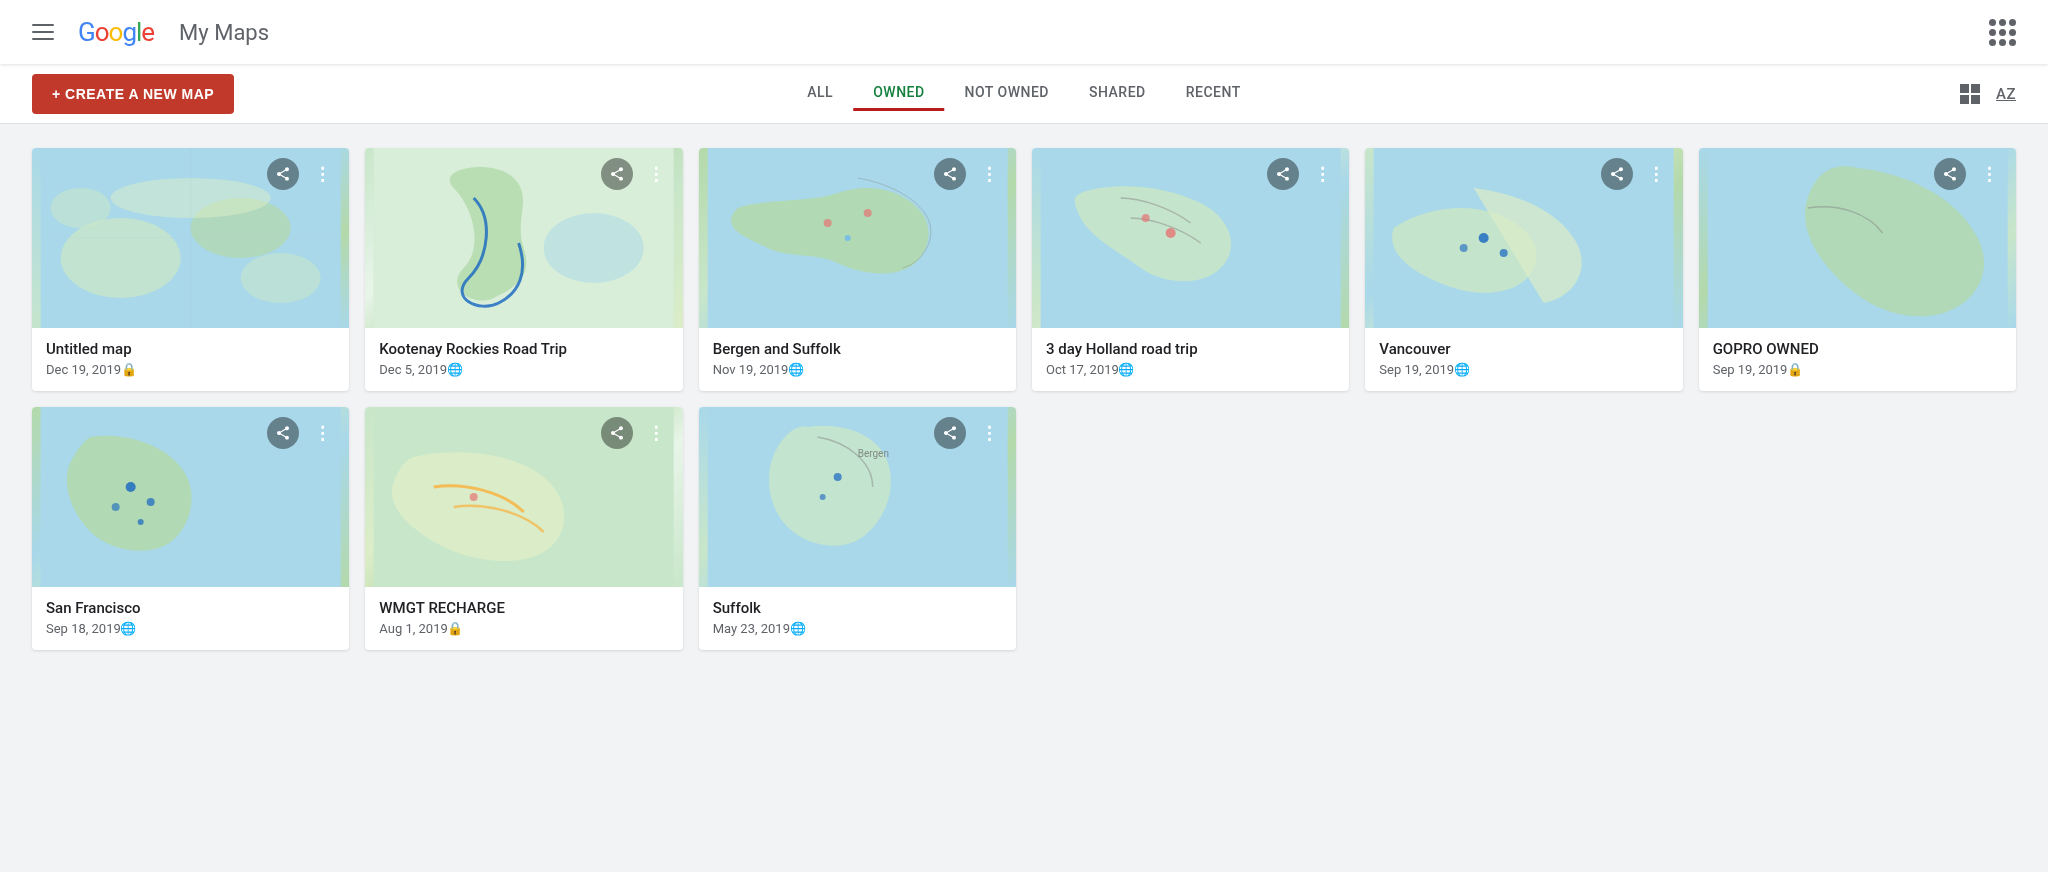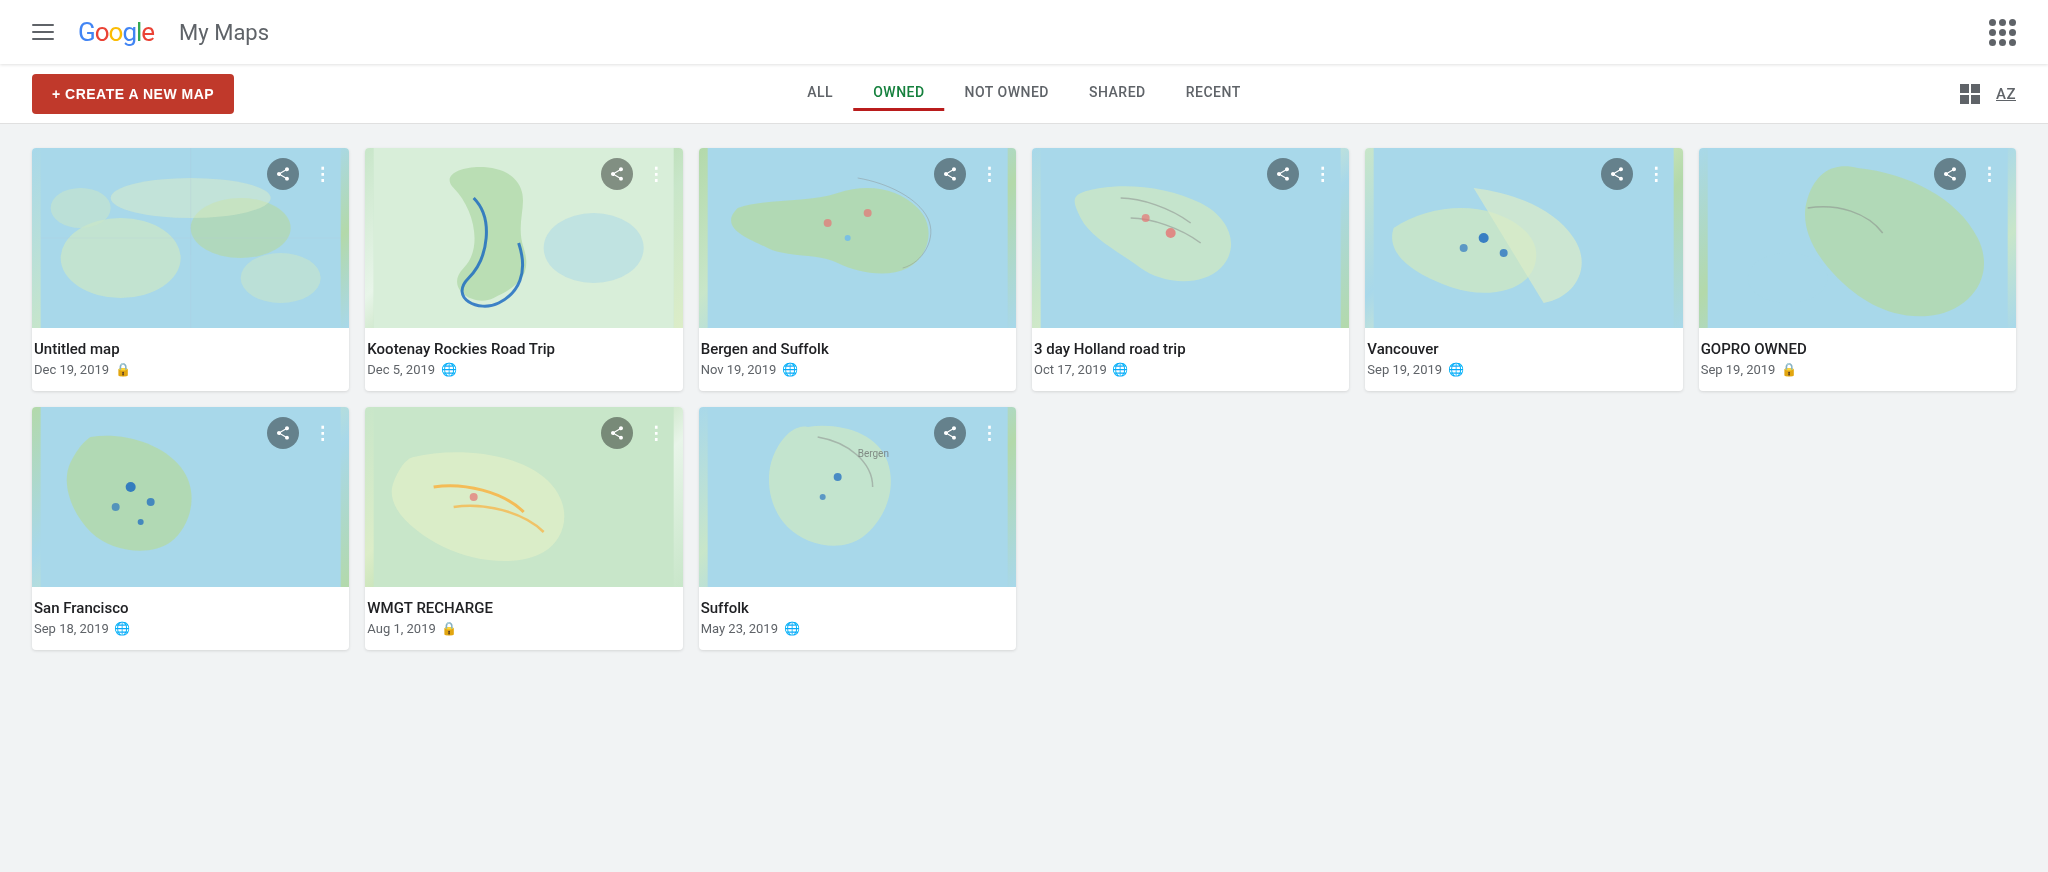--- a/index.html
+++ b/index.html
@@ -210,34 +210,34 @@
       color: #fff;
       font-size: 16px;
     }
     .more-btn {
       background: none;
       font-size: 18px;
       font-weight: bold;
       letter-spacing: 1px;
     }
     .map-info {
-      padding: 12px 2px 14px;
+      padding: 12px 14px 14px;
     }
     .map-title {
       font-size: 15px;
       font-weight: 500;
       color: #202124;
       margin-bottom: 4px;
     }
     .map-meta {
       font-size: 13px;
       color: #5f6368;
       display: flex;
       align-items: flex-start;
-      gap: 6px;
+      gap: 0;
     }
     .privacy-icon {
       font-size: 13px;
       color: #5f6368;
     }
 
     
     .map-bg-world { background: linear-gradient(135deg, #a8d8ea 0%, #c8e6c9 40%, #a8d8ea 60%, #b3d9aa 80%, #a8d8ea 100%); }
     .map-bg-rockies { background: linear-gradient(135deg, #c8e6c9 0%, #e8f5e9 30%, #b3d9aa 50%, #c8e6c9 70%, #dcedc8 100%); }
     .map-bg-norfolk { background: linear-gradient(135deg, #b3d9aa 0%, #c8e6c9 30%, #a8d8ea 50%, #b3d9aa 70%, #a8d8ea 100%); }

